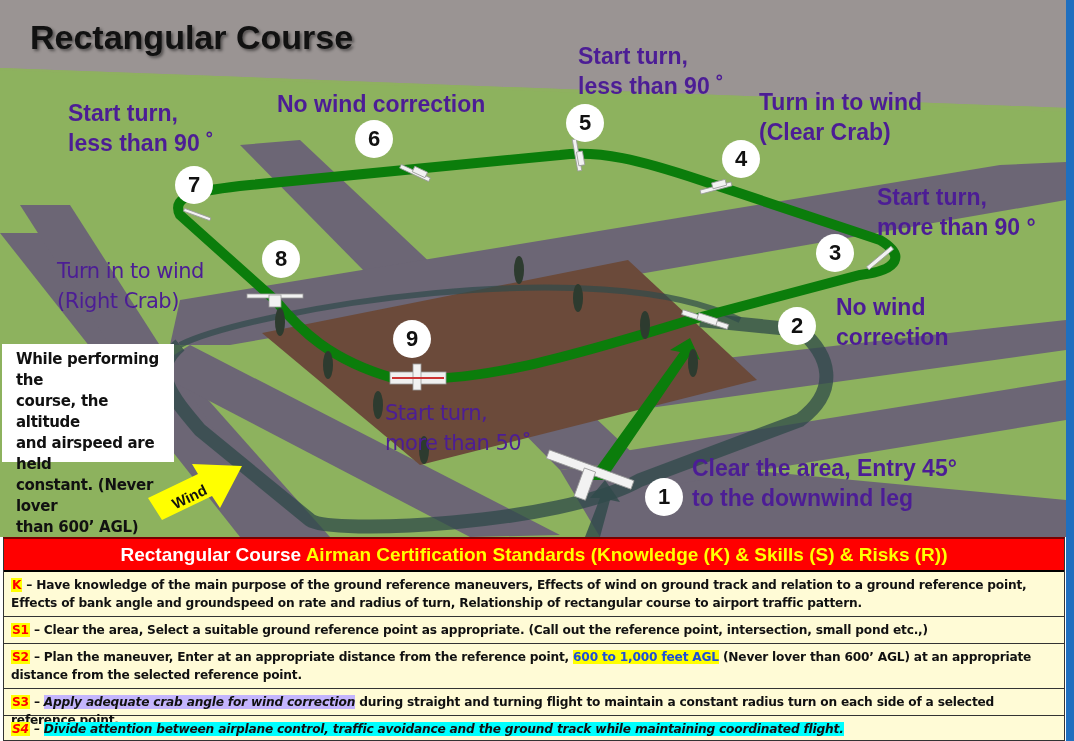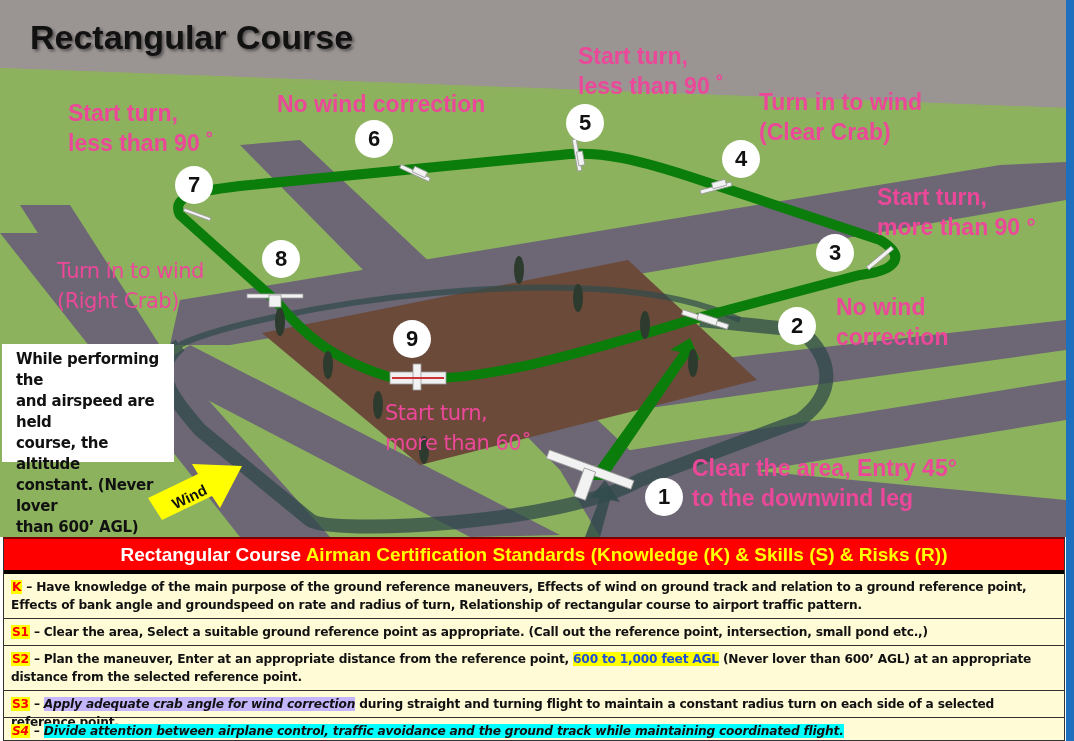--- a/index.html
+++ b/index.html
@@ -1,27 +1,27 @@
 <!DOCTYPE html>
 <html><head>
 <meta charset="utf-8">
 <style>
   html, body { margin:0; padding:0; }
   body { width:1074px; height:741px; overflow:hidden; background:#ffffff; font-family:"Liberation Sans", sans-serif; }
   #stage { position:relative; width:1066px; height:741px; left:0; top:0; overflow:hidden; }
   #right-border { position:absolute; left:1066px; top:0; width:8px; height:741px; background:#1f6fbf; }
   #scene { position:absolute; left:0; top:0; width:1066px; height:537px; }
-  .lbl { position:absolute; color:#ec4899; font-weight:bold; font-size:23px; line-height:30px; white-space:nowrap; font-family:"Liberation Sans", sans-serif; }
+  .lbl { position:absolute; color:#4c1d95; font-weight:bold; font-size:23px; line-height:30px; white-space:nowrap; font-family:"Liberation Sans", sans-serif; }
   .lbl.light { font-weight:normal; font-family:"DejaVu Sans", sans-serif; font-size:21px; letter-spacing:-0.5px; }
   .num { position:absolute; width:38px; height:38px; border-radius:50%; background:#ffffff; color:#111; font-weight:bold; font-size:22px; text-align:center; line-height:38px; font-family:"Liberation Sans", sans-serif; }
   #title { position:absolute; left:30px; top:18px; font-size:34px; font-weight:bold; color:#111; text-shadow:2px 2px 3px rgba(0,0,0,0.45); white-space:nowrap; }
   #note { position:absolute; left:2px; top:344px; width:172px; height:118px; background:#ffffff; padding:5px 6px 0 14px; box-sizing:border-box; font-size:15px; font-weight:bold; line-height:21px; color:#111; font-family:"DejaVu Sans", sans-serif; letter-spacing:-0.3px; }
   #wind { position:absolute; left:146px; top:462px; width:100px; height:60px; }
   #acs { position:absolute; left:3px; top:537px; width:1062px; height:204px; box-sizing:border-box; border:1px solid #333; border-top:2px solid #7a0000; background:#fffbd6; }
-  #acs-header { height:31px; background:#ff0000; text-align:center; font-size:19px; font-weight:bold; line-height:31px; border-bottom:4px solid #000000; white-space:nowrap; }
+  #acs-header { height:31px; background:#ff0000; text-align:center; font-size:19px; font-weight:bold; line-height:31px; border-bottom:2px solid #000000; white-space:nowrap; }
   #acs-header .w { color:#ffffff; }
   #acs-header .y { color:#ffff00; }
   .row { border-bottom:1px solid #333; padding:4px 8px 3px 7px; font-family:"DejaVu Sans", sans-serif; font-size:12.2px; font-weight:bold; line-height:18px; color:#111; letter-spacing:-0.2px; }
   .row:last-child { border-bottom:none;font-style:italic; }
   .code { color:#ff0000; background:#ffff00; padding:0 1px; }
   .hl-yellow { background:#ffff00; color:#1d4ed8; }
   .hl-green { background:#c4b5fd;font-style:italic; }
   .hl-cyan { background:#00ffff; }
 </style>
 </head>
@@ -163,28 +163,28 @@
     <div class="num" style="left:262px;top:240px;">8</div>
     <div class="lbl light" style="left:57px;top:256px;">
       <div>Turn in to wind</div>
       <div>(Right Crab)</div>
     </div>
 
     
     <div class="num" style="left:393px;top:320px;">9</div>
     <div class="lbl light" style="left:385px;top:398px;">
       <div>Start turn,</div>
-      <div>more than 60˚</div>
+      <div>more than 50˚</div>
     </div>
 
     
     <div id="note">
       <div>While performing the</div>
+      <div>course, the altitude</div>
       <div>and airspeed are held</div>
-      <div>course, the altitude</div>
       <div>constant. (Never lover</div>
       <div>than 600’ AGL)</div>
     </div>
 
     
     <div id="wind">
       <svg width="100" height="60" viewBox="0 0 100 60">
         <polygon points="2,36 52,12 46,2 96,4 74,46 66,34 16,58" fill="#ffff00"></polygon>
         <text x="44" y="40" transform="rotate(-26 44 36)" font-family="Liberation Sans, sans-serif" font-weight="bold" font-size="15" fill="#111" text-anchor="middle">Wind</text>
       </svg>

